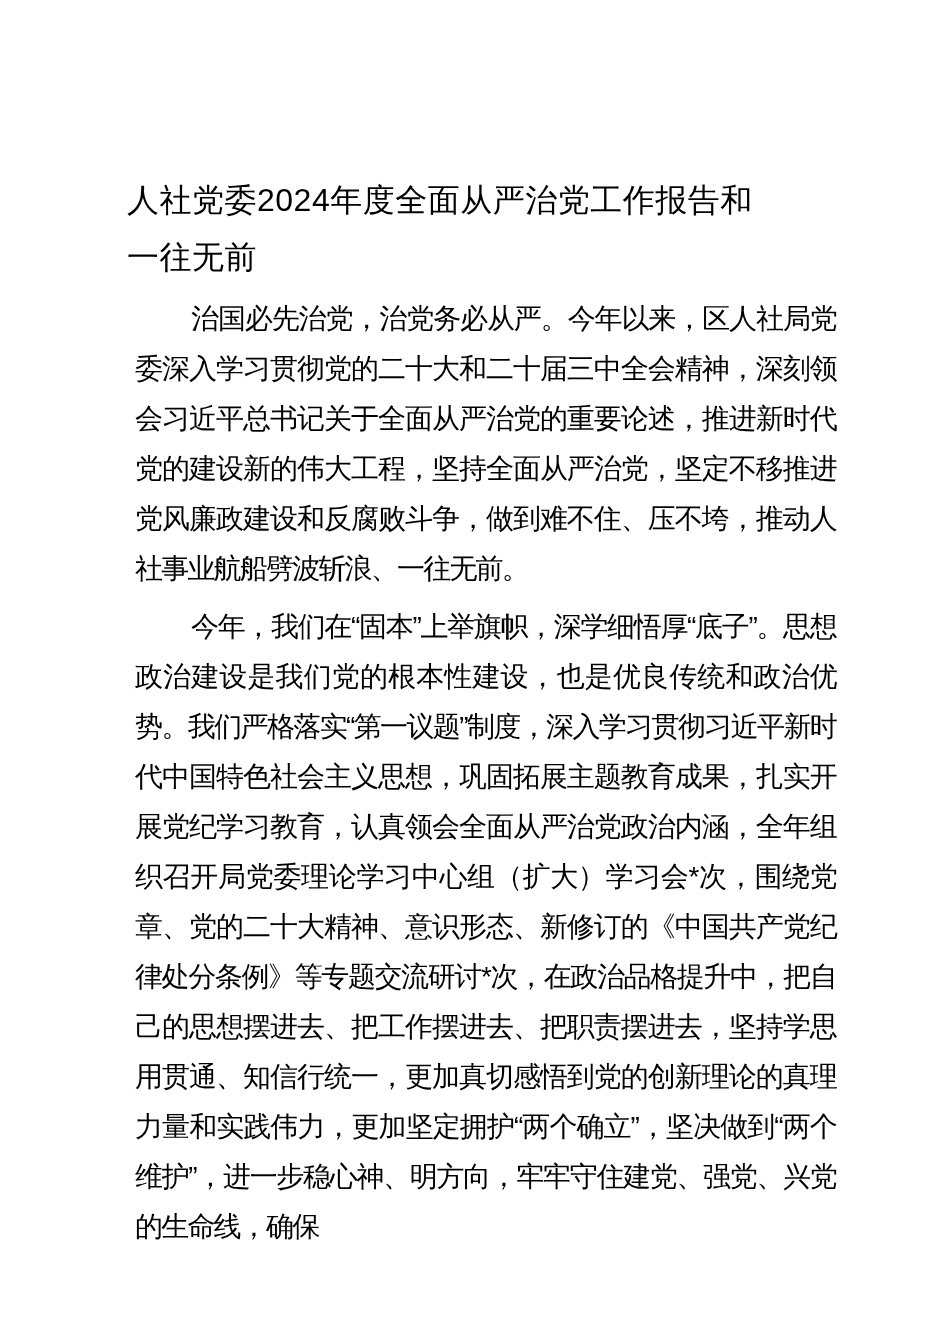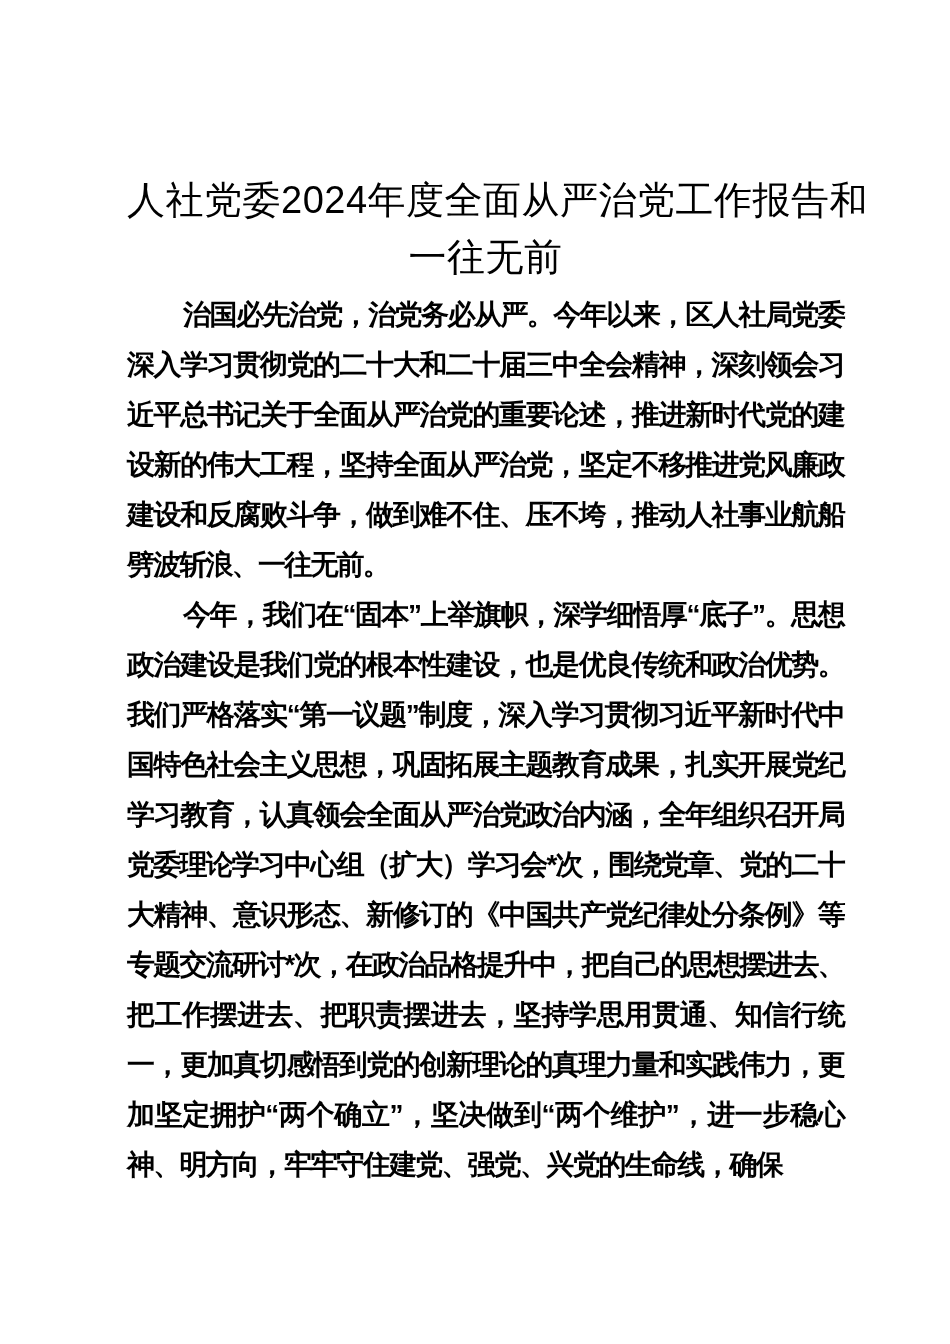--- a/index.html
+++ b/index.html
@@ -15,46 +15,45 @@
     background: #ffffff;
     box-sizing: border-box;
     padding: 172px 106px 0 127px;
     overflow: hidden;
     font-family: "Liberation Sans", sans-serif;
     color: #000000;
   }
   .doc-title {
     margin: 0;
     padding: 0;
-    font-size: 38px;
+    font-size: 32px;
     font-weight: 400;
     line-height: 57px;
-    text-align: center;
+    text-align: left;
     letter-spacing: 0.5px;
     color: #000000;
   }
   .title-line {
     display: block;
     white-space: nowrap;
   }
   .doc-body {
     margin-top: 4px;
   }
   .para {
-    margin: 0;
+    margin: 8px;
     padding: 0;
     font-size: 28px;
     line-height: 50px;
     letter-spacing: -1.8px;
     text-align: justify;
     text-justify: inter-ideograph;
     text-indent: 2em;
     word-break: break-all;
     color: #000000;
-    font-weight: bold;
   }
 </style>
 </head>
 <body>
 
 <div class="page">
   <h1 class="doc-title">
     <span class="title-line">人社党委2024年度全面从严治党工作报告和</span>
     <span class="title-line">一往无前</span>
   </h1>

